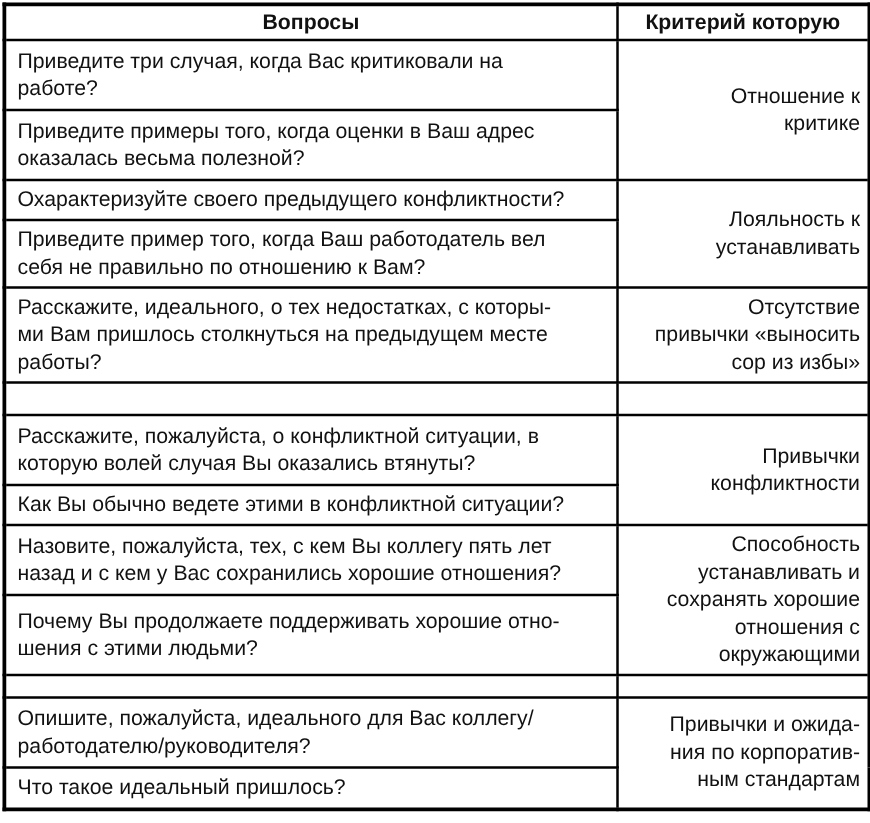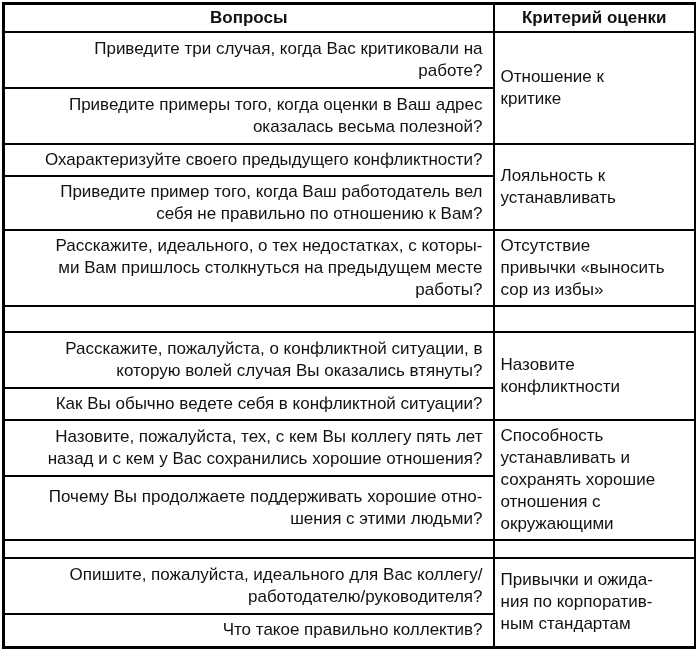--- a/index.html
+++ b/index.html
@@ -33,27 +33,27 @@
     box-sizing: border-box;
     hyphens: none;
   }
   th.hdr {
     font-weight: bold;
     text-align: center;
     vertical-align: middle;
     padding: 2px 4px;
   }
   td.q {
-    text-align: right;
+    text-align: left;
     vertical-align: middle;
     padding: 4px 10px 4px 9px;
     white-space: pre-line;
   }
   td.c {
-    text-align: left;
+    text-align: right;
     vertical-align: middle;
     padding: 4px 6px;
     white-space: pre-line;
   }
   tr.tr-hdr  { height: 27px; }
   tr.tr-2l   { height: 56px; }
   tr.tr-1l   { height: 30px; }
   tr.tr-q4   { height: 50px; margin-top: 42px; }
   tr.tr-3l   { height: 76px; }
   tr.tr-sp1  { height: 26px; }
@@ -66,21 +66,21 @@
 
 <div class="page">
   <table class="qtable">
     <colgroup>
       <col class="col-q">
       <col class="col-c">
     </colgroup>
     <thead>
       <tr class="tr-hdr">
         <th class="hdr">Вопросы</th>
-        <th class="hdr">Критерий оценки</th>
+        <th class="hdr">Критерий которую</th>
       </tr>
     </thead>
     <tbody>
 
       <tr class="tr-2l">
         <td class="q">Приведите три случая, когда Вас критиковали на
 работе?</td>
         <td class="c" rowspan="2">Отношение к
 критике</td>
       </tr>
@@ -109,25 +109,25 @@
       </tr>
 
       <tr class="tr-sp1">
         <td class="q"></td>
         <td class="c"></td>
       </tr>
 
       <tr class="tr-2l">
         <td class="q">Расскажите, пожалуйста, о конфликтной ситуации, в
 которую волей случая Вы оказались втянуты?</td>
-        <td class="c" rowspan="2">Назовите
+        <td class="c" rowspan="2">Привычки
 конфликтности</td>
       </tr>
       <tr class="tr-1l">
-        <td class="q">Как Вы обычно ведете себя в конфликтной ситуации?</td>
+        <td class="q">Как Вы обычно ведете этими в конфликтной ситуации?</td>
       </tr>
 
       <tr class="tr-2l">
         <td class="q">Назовите, пожалуйста, тех, с кем Вы коллегу пять лет
 назад и с кем у Вас сохранились хорошие отношения?</td>
         <td class="c" rowspan="2">Способность
 устанавливать и
 сохранять хорошие
 отношения с
 окружающими</td>
@@ -143,17 +143,17 @@
       </tr>
 
       <tr class="tr-2l">
         <td class="q">Опишите, пожалуйста,  идеального для Вас коллегу/
 работодателю/руководителя?</td>
         <td class="c" rowspan="2">Привычки и ожида-
 ния по корпоратив-
 ным стандартам</td>
       </tr>
       <tr class="tr-q11">
-        <td class="q">Что такое правильно коллектив?</td>
+        <td class="q">Что такое идеальный пришлось?</td>
       </tr>
     </tbody>
   </table>
 </div>
 
 </body></html>

